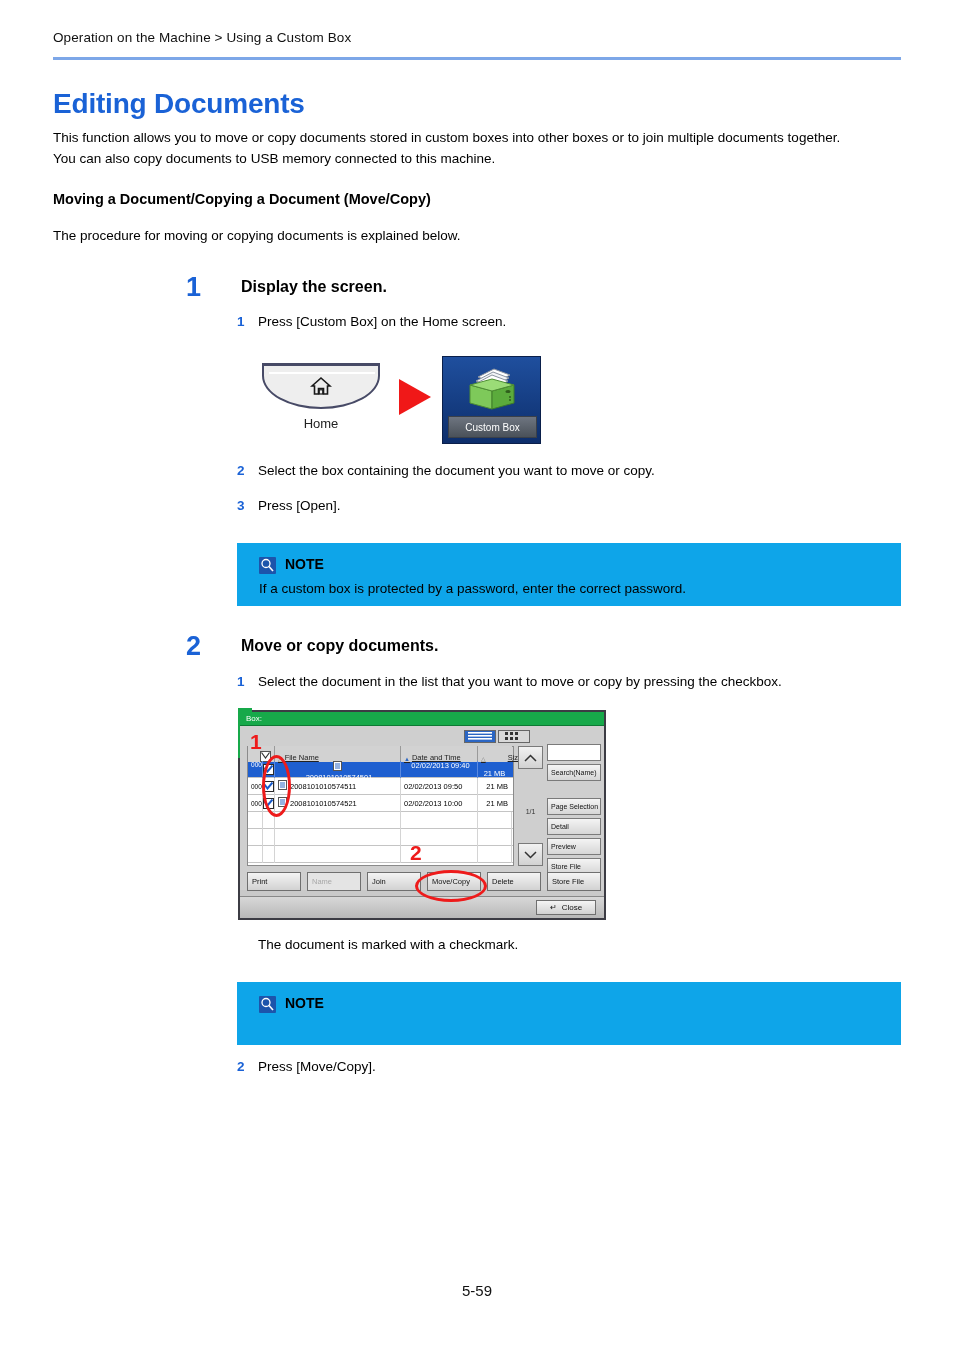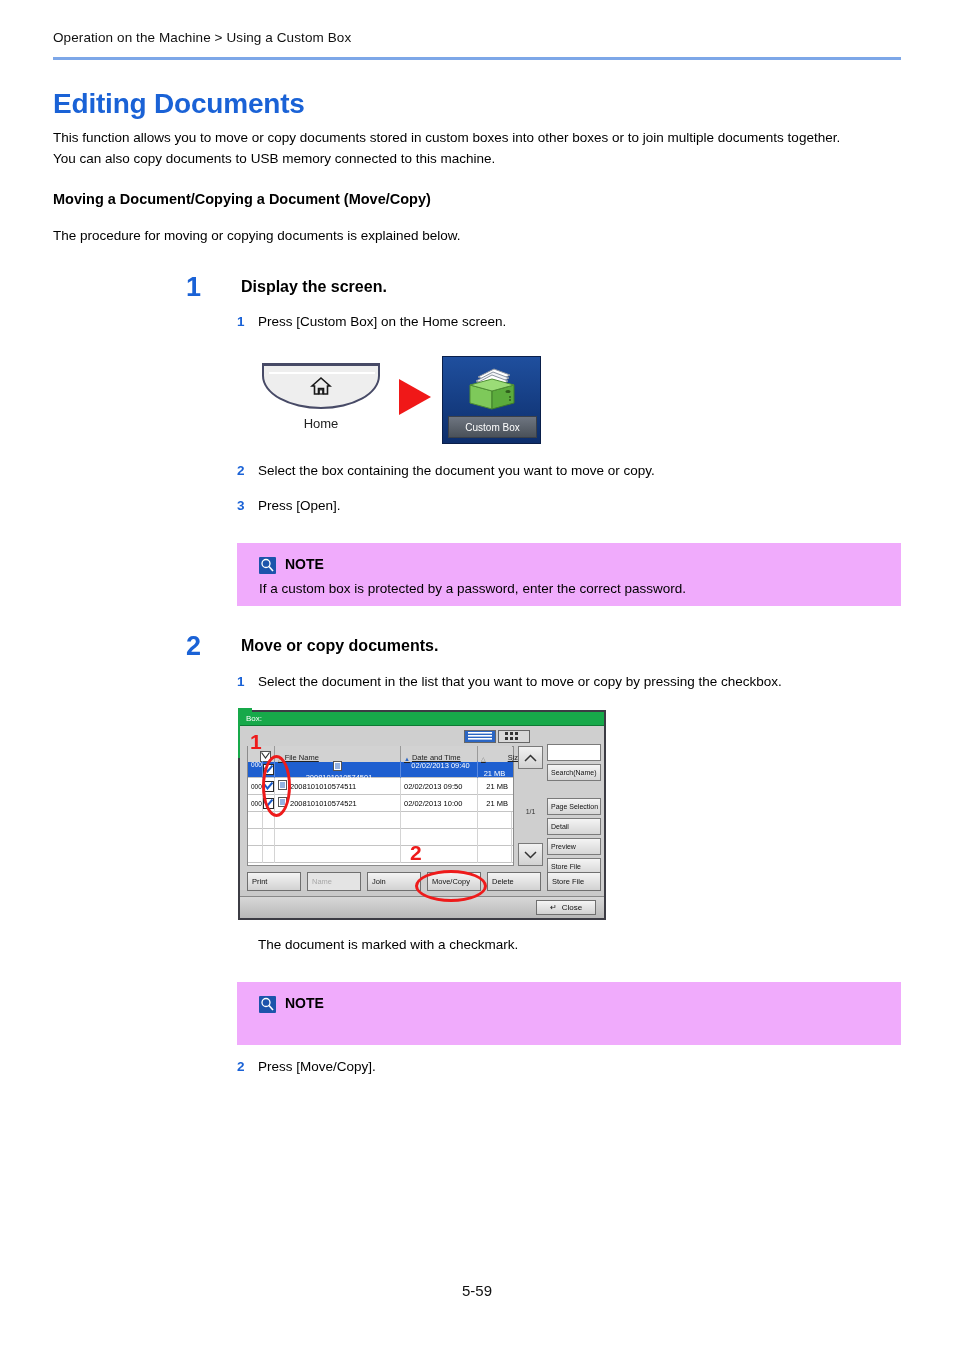--- a/index.html
+++ b/index.html
@@ -97,21 +97,21 @@
   }
   .substep-text {
     position: absolute;
     left: 21px; top: 0;
     white-space: nowrap;
   }
 
   
   .note-box {
     position: absolute;
-    background: #f0abfc;
+    background: #0ea5e9;
     text-align: center;
   }
   .note-icon {
     position: absolute;
     left: 22px; top: 14px;
     width: 17px; height: 17px;
     background: #1c54ab;
     border-radius: 1px;
   }
   .note-icon svg { display: block; }

